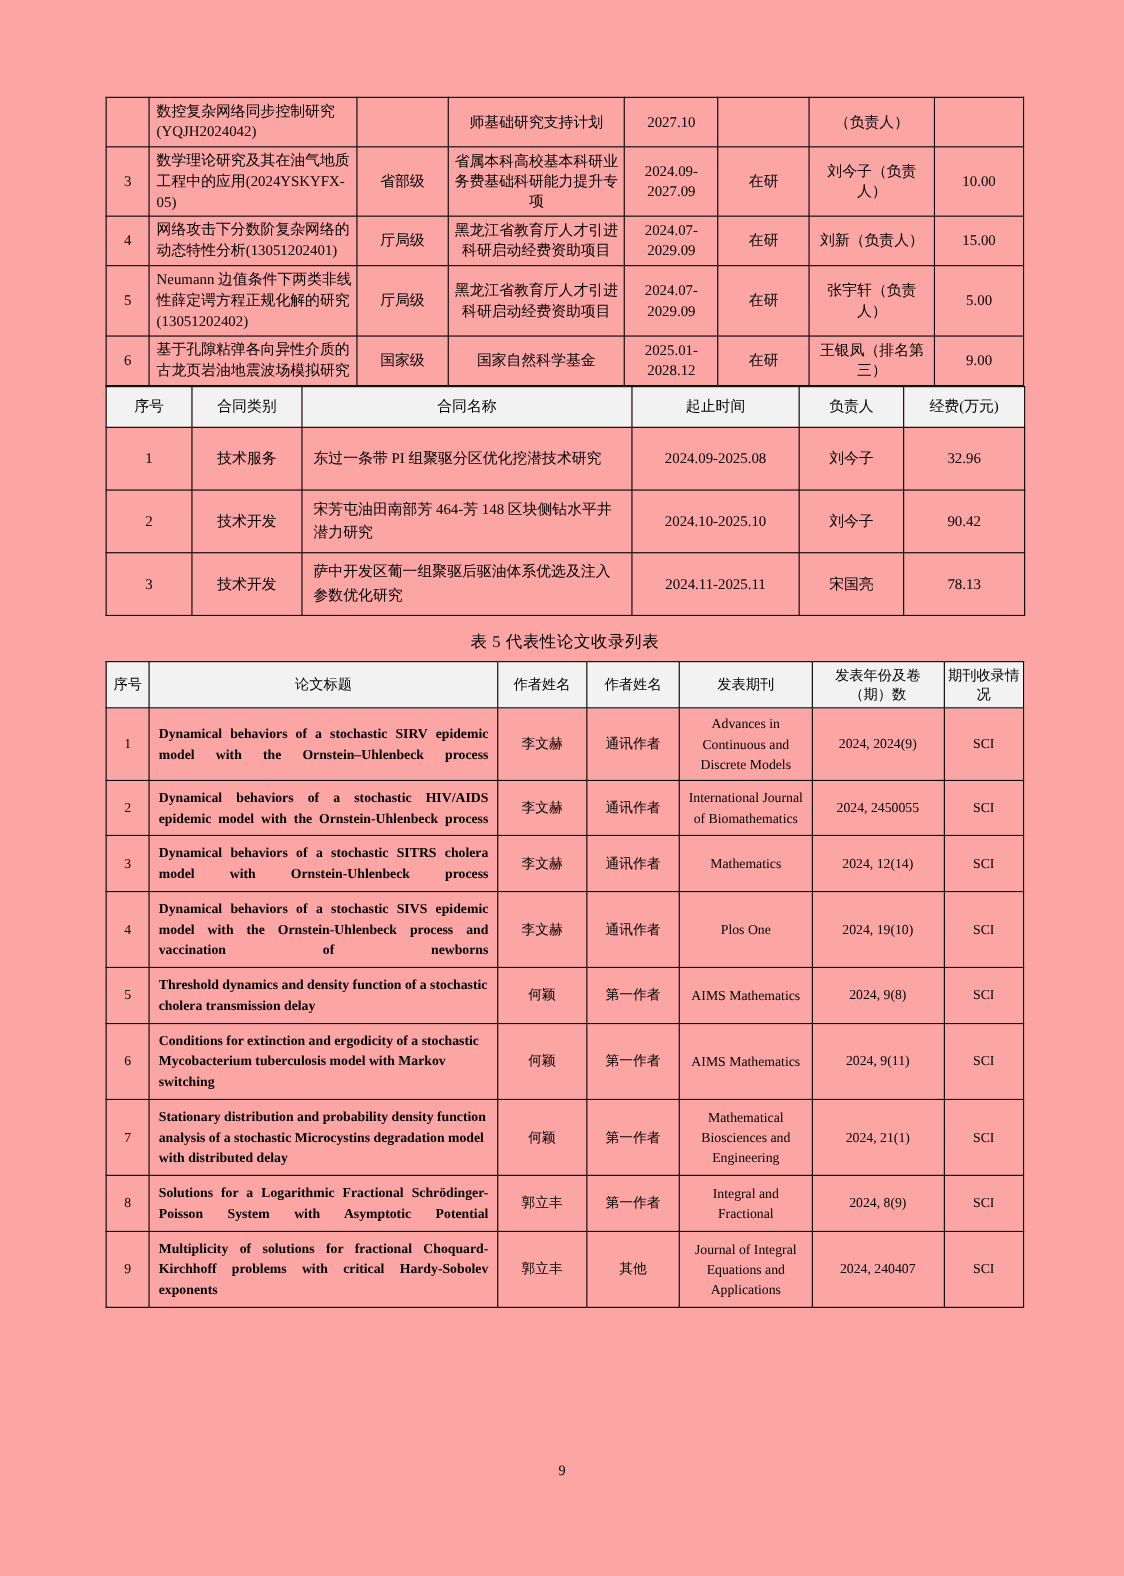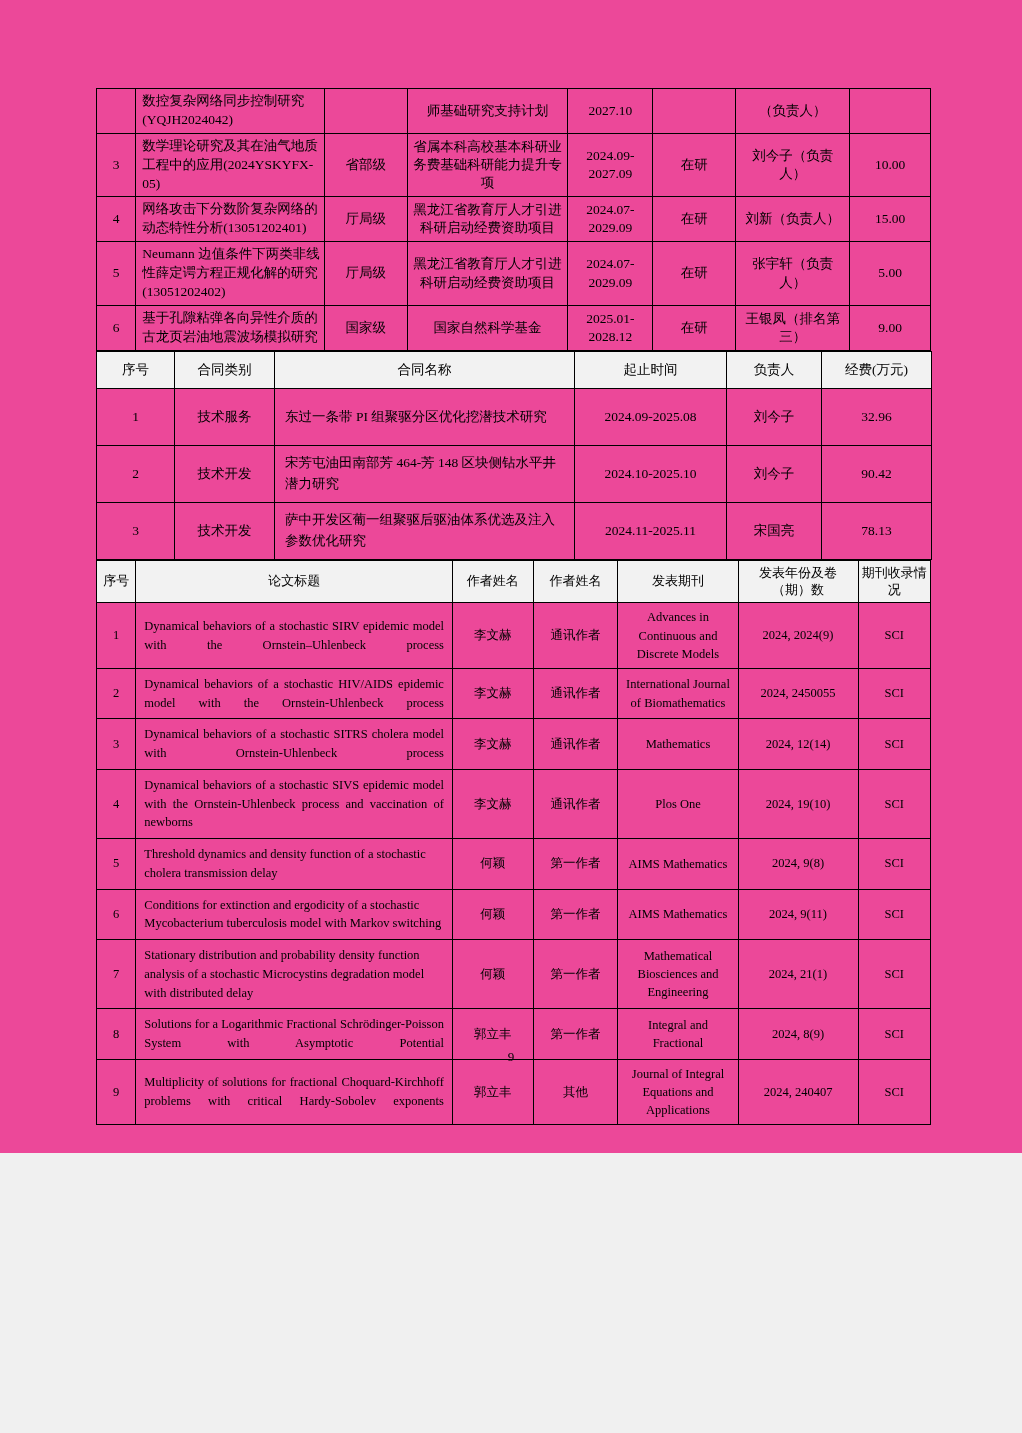--- a/index.html
+++ b/index.html
@@ -2,22 +2,22 @@
 <html><head>
 <meta charset="utf-8">
 <style>
   html, body {
     margin: 0;
     padding: 0;
     background: #f0f0f0;
   }
   .page {
     width: 1022px;
-    height: 1153px;
-    background: #ec4899;
+    height: 1433px;
+    background: #fca5a5;
     margin: 0 auto;
     position: relative;
     font-family: "Liberation Serif", "DejaVu Serif", serif;
     color: #000;
     box-sizing: border-box;
     overflow: hidden;
   }
   .content {
     position: absolute;
     left: 96px;
@@ -77,20 +77,21 @@
   .tbl5 td {
     font-size: 12.5px;
     padding: 5px 5px;
   }
   .tbl5 .title {
     text-align: justify;
     text-align-last: justify;
     font-family: "Liberation Serif", "DejaVu Serif", serif;
     line-height: 1.5;
     padding: 6px 8px;
+    font-weight: bold;
   }
   .tbl5 .title.noj {
     text-align: left;
     text-align-last: left;
   }
   .tbl5 .jr {
     line-height: 1.45;
   }
   .pagenum {
     position: absolute;
@@ -214,20 +215,21 @@
           <td class="cjk">3</td>
           <td class="cjk">技术开发</td>
           <td class="cjk cname">萨中开发区葡一组聚驱后驱油体系优选及注入参数优化研究</td>
           <td class="cjk">2024.11-2025.11</td>
           <td class="cjk">宋国亮</td>
           <td class="cjk">78.13</td>
         </tr>
       </tbody>
     </table>
 
+    <div class="caption cjk">表 5  代表性论文收录列表</div>
 
     <table class="tbl5">
       <colgroup>
         <col style="width:38px">
         <col style="width:306px">
         <col style="width:78px">
         <col style="width:82px">
         <col style="width:116px">
         <col style="width:116px">
         <col style="width:70px">

